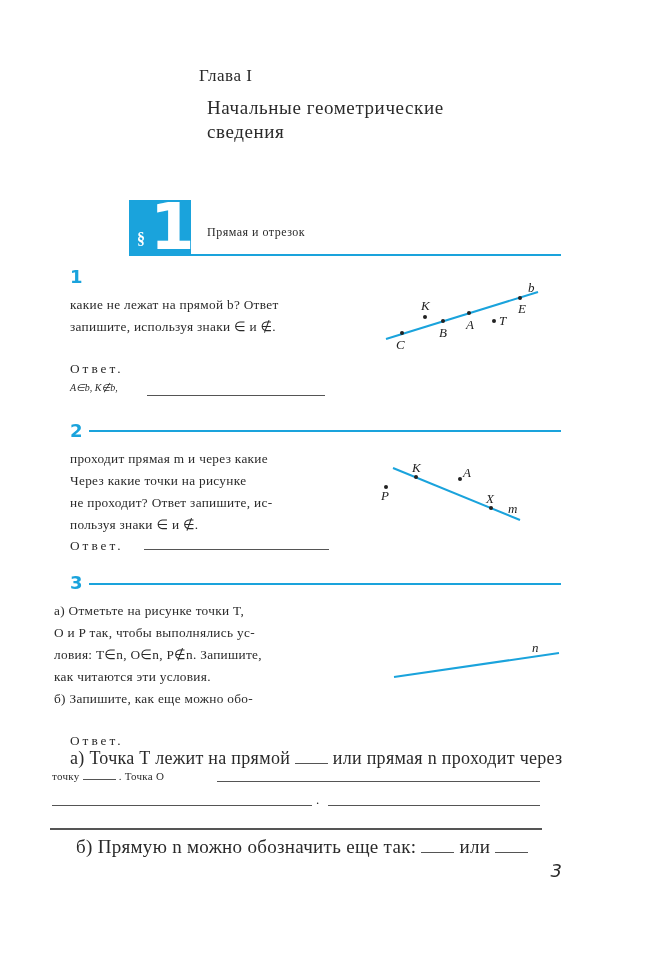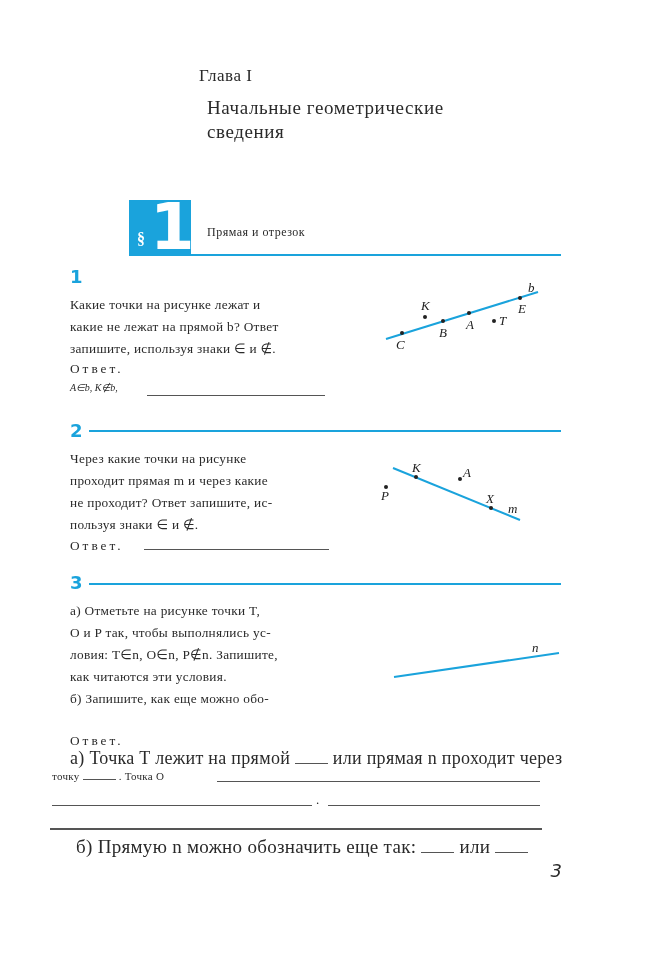--- a/index.html
+++ b/index.html
@@ -33,21 +33,20 @@
 </div>
 
 <div class="abs para-box"></div>
 <div class="abs para-sign serif">§</div>
 <div class="abs para-num">1</div>
 <div class="abs para-title serif">Прямая и отрезок</div>
 <div class="abs para-rule"></div>
 
 <div class="abs tasknum" style="left:70px;top:266px;">1</div>
 <div class="abs text serif" style="left:70px;top:294px;width:262px;">
-  <div>Какие точки на рисунке лежат и</div>
   <div>какие не лежат на прямой b? Ответ</div>
   <div>запишите, используя знаки ∈ и ∉.</div>
 </div>
 <div class="abs otvet serif" style="left:70px;top:361px;">Ответ.</div>
 <div class="abs serif i" style="left:70px;top:382px;font-size:10px;">A∈b, K∉b,</div>
 <div class="abs hline" style="left:147px;top:395px;width:178px;"></div>
 
 <svg class="abs" style="left:370px;top:275px;" width="190" height="80">
   <line x1="16" y1="64" x2="168" y2="17" stroke="#1aa3dc" stroke-width="2"></line>
   <g fill="#222">
@@ -65,22 +64,22 @@
     <text x="148" y="38">E</text>
     <text x="51" y="35">K</text>
     <text x="129" y="50">T</text>
     <text x="158" y="17">b</text>
   </g>
 </svg>
 
 <div class="abs tasknum" style="left:70px;top:420px;">2</div>
 <div class="abs taskrule" style="left:89px;top:430px;width:472px;"></div>
 <div class="abs text serif" style="left:70px;top:448px;width:262px;">
+  <div>проходит прямая m и через какие</div>
   <div>Через какие точки на рисунке</div>
-  <div>проходит прямая m и через какие</div>
   <div>не проходит? Ответ запишите, ис-</div>
   <div>пользуя знаки ∈ и ∉.</div>
 </div>
 <div class="abs otvet serif" style="left:70px;top:538px;">Ответ.</div>
 <div class="abs hline" style="left:144px;top:549px;width:185px;"></div>
 
 <svg class="abs" style="left:370px;top:450px;" width="170" height="80">
   <line x1="23" y1="18" x2="150" y2="70" stroke="#1aa3dc" stroke-width="2"></line>
   <g fill="#222">
     <circle cx="46" cy="27" r="2"></circle>
@@ -92,21 +91,21 @@
     <text x="42" y="22">K</text>
     <text x="93" y="27">A</text>
     <text x="116" y="53">X</text>
     <text x="11" y="50">P</text>
     <text x="138" y="63">m</text>
   </g>
 </svg>
 
 <div class="abs tasknum" style="left:70px;top:572px;">3</div>
 <div class="abs taskrule" style="left:89px;top:583px;width:472px;"></div>
-<div class="abs text serif" style="left:70px;top:600px;width:262px;">
+<div class="abs text serif" style="left:54px;top:600px;width:262px;">
   <div>а) Отметьте на рисунке точки T,</div>
   <div>O и P так, чтобы выполнялись ус-</div>
   <div>ловия: T∈n, O∈n, P∉n. Запишите,</div>
   <div>как читаются эти условия.</div>
   <div>б) Запишите, как еще можно обо-</div>
 </div>
 <div class="abs otvet serif" style="left:70px;top:733px;">Ответ.</div>
 
 <svg class="abs" style="left:380px;top:635px;" width="190" height="55">
   <line x1="14" y1="42" x2="179" y2="18" stroke="#1aa3dc" stroke-width="2"></line>

